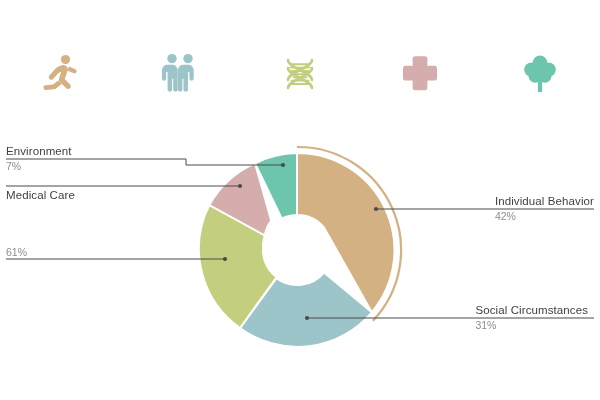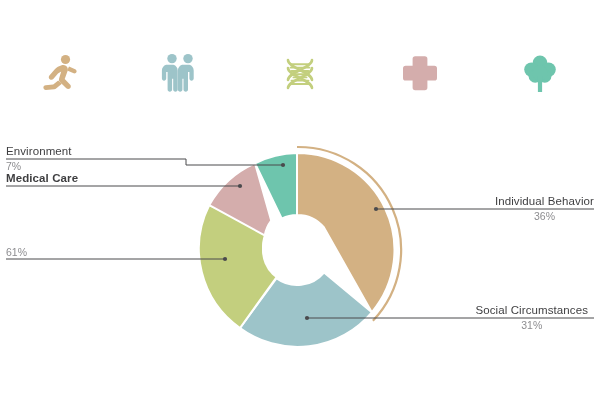--- a/index.html
+++ b/index.html
@@ -63,21 +63,21 @@
     line-height: 14px;
     letter-spacing: .1px;
   }
   .label .lval {
     display: block;
     font-size: 10.5px;
     color: #8d8d90;
     line-height: 14px;
     margin-top: 1px;
   }
-  .label.right { text-align: center; }
+  .label.right { text-align: left; }
   .label.left  { text-align: left; }
 </style>
 </head>
 <body>
 
 <div id="canvas">
 
   <div class="icon-row">
 
     <div class="icon-cell">
@@ -193,31 +193,31 @@
       <circle cx="376" cy="209" r="2.1"></circle>
       <circle cx="307" cy="318" r="2.1"></circle>
     </g>
   </svg>
 
   <div class="label left" style="left:6px; top:144px;">
     <span class="lname">Environment</span>
     <span class="lval">7%</span>
   </div>
 
-  <div class="label left" style="left:6px; top:171px;font-weight:bold;">
+  <div class="label left" style="left:6px; top:188px;">
     <span class="lname">Medical Care</span>
   </div>
 
   <div class="label left" style="left:6px; top:244px;">
     <span class="lval">61%</span>
   </div>
 
   <div class="label right" style="right:6px; top:194px;">
     <span class="lname">Individual Behavior</span>
-    <span class="lval">36%</span>
+    <span class="lval">42%</span>
   </div>
 
   <div class="label right" style="right:12px; top:303px;">
     <span class="lname">Social Circumstances</span>
     <span class="lval">31%</span>
   </div>
 
 </div>
 
 </body></html>

